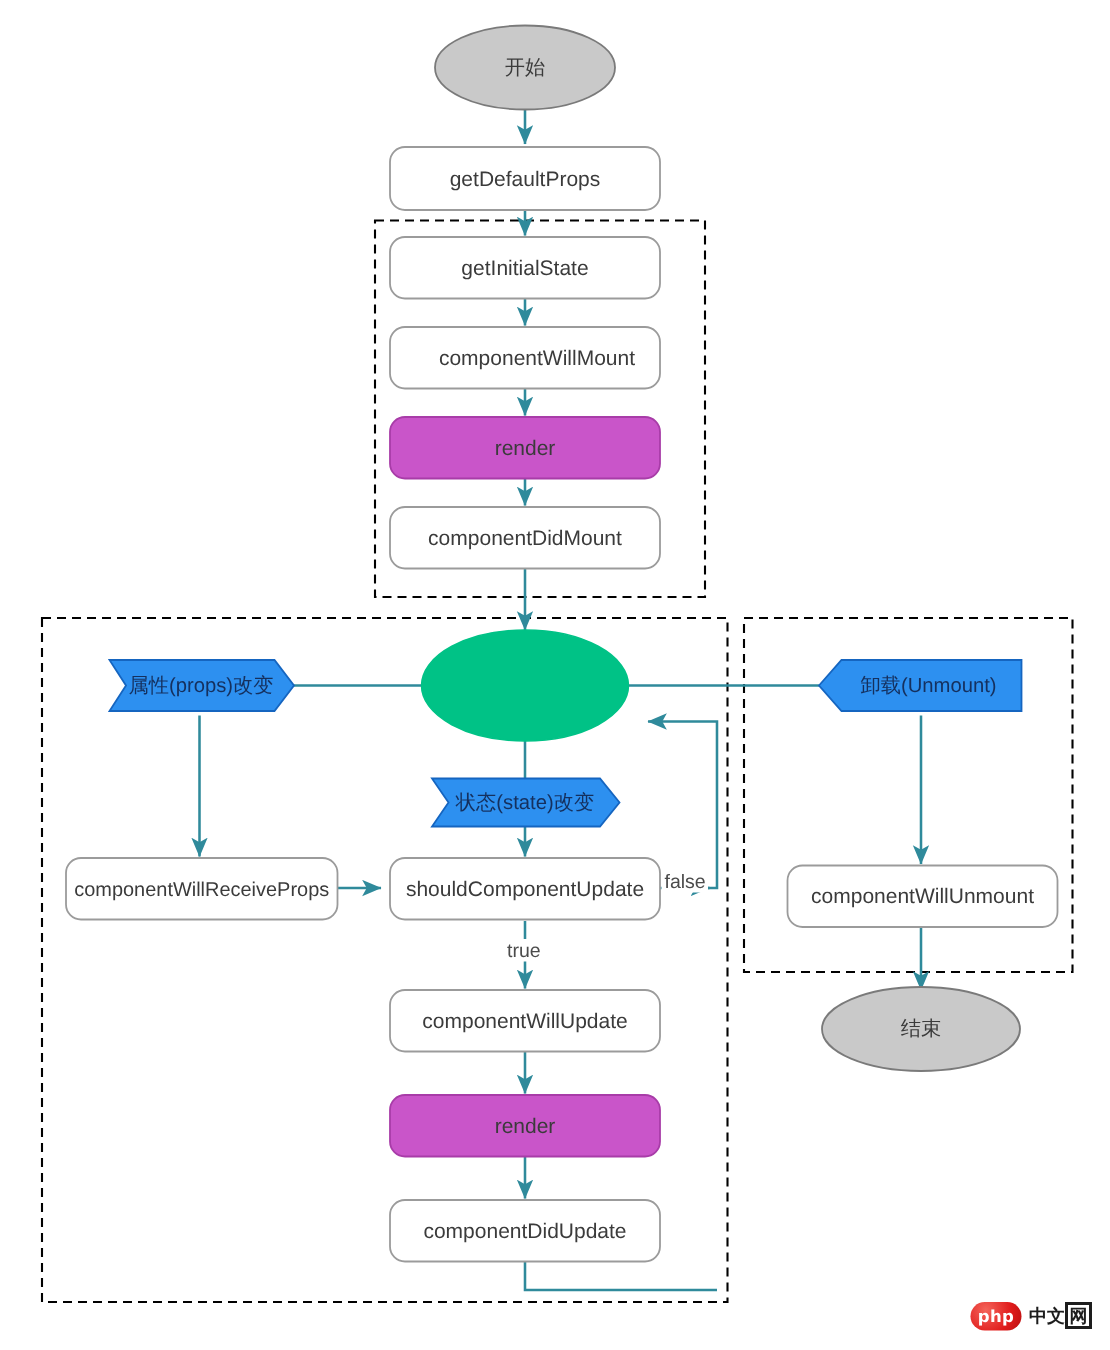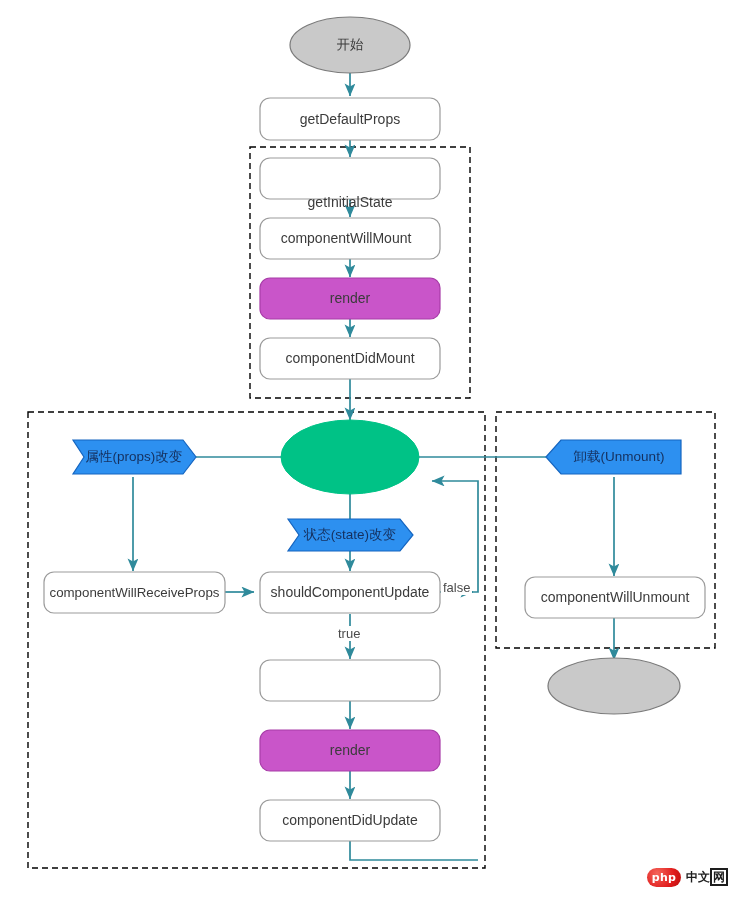--- a/index.html
+++ b/index.html
@@ -163,46 +163,48 @@
     <rect x="260" y="800" width="180" height="41" rx="10" ry="10" fill="#ffffff" stroke="#9b9b9b" stroke-width="1.2"></rect>
 
     <rect x="525" y="577" width="180" height="41" rx="10" ry="10" fill="#ffffff" stroke="#9b9b9b" stroke-width="1.2"></rect>
     <ellipse cx="614" cy="686" rx="66" ry="28" fill="#c9c9c9" stroke="#7a7a7a" stroke-width="1.2"></ellipse>
   </svg>
 
   <div class="node-text cjk" style="left:290px; top:31px; width:120px; height:28px;">开始</div>
 
   <div class="node-text" style="left:260px; top:98px; width:180px; height:42px;border-radius:11px;">getDefaultProps</div>
 
-  <div class="node-text" style="left:260px; top:158px; width:180px; height:41px;margin-top:24px;">getInitialState</div>
-
-  <div class="node-text" style="left:256px; top:218px; width:180px; height:41px;">componentWillMount</div>
+  <div class="node-text" style="left:260px; top:158px; width:180px; height:41px;">getInitialState</div>
+
+  <div class="node-text" style="left:268px; top:218px; width:180px; height:41px;">componentWillMount</div>
 
   <div class="node-text" style="left:260px; top:278px; width:180px; height:41px;">render</div>
 
   <div class="node-text" style="left:260px; top:338px; width:180px; height:41px;">componentDidMount</div>
 
 
   <div class="node-text cjk" style="left:78px; top:443px; width:112px; height:28px; color:#15305e;">属性(props)改变</div>
 
   <div class="node-text cjk" style="left:294px; top:521px; width:112px; height:28px; color:#15305e;">状态(state)改变</div>
 
   <div class="node-text cjk" style="left:560px; top:443px; width:118px; height:28px; color:#15305e;">卸载(Unmount)</div>
 
   <div class="node-text" style="left:44px; top:572px; width:181px; height:41px; font-size:13.3px;">componentWillReceiveProps</div>
 
   <div class="node-text" style="left:260px; top:572px; width:180px; height:41px;">shouldComponentUpdate</div>
 
+  <div class="node-text" style="left:260px; top:660px; width:180px; height:41px;">componentWillUpdate</div>
 
   <div class="node-text" style="left:260px; top:730px; width:180px; height:41px;">render</div>
 
   <div class="node-text" style="left:260px; top:800px; width:180px; height:41px;">componentDidUpdate</div>
 
   <div class="node-text" style="left:525px; top:577px; width:180px; height:41px;">componentWillUnmount</div>
 
+  <div class="node-text cjk" style="left:554px; top:672px; width:120px; height:28px;">结束</div>
 
   <div class="edge-label" style="left:441px; top:580px;">false</div>
   <div class="edge-label" style="left:336px; top:626px;">true</div>
 
   <div id="watermark">
     <div id="wm-badge">php</div>
     <div id="wm-text"><span>中文</span><span class="boxed">网</span></div>
   </div>
 
 </div>

